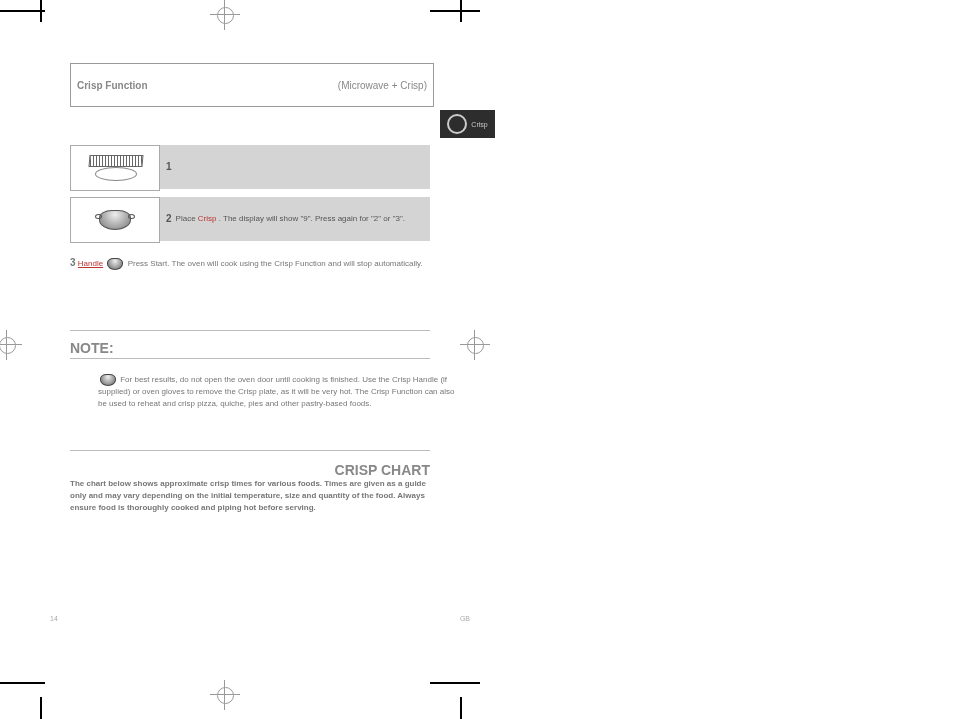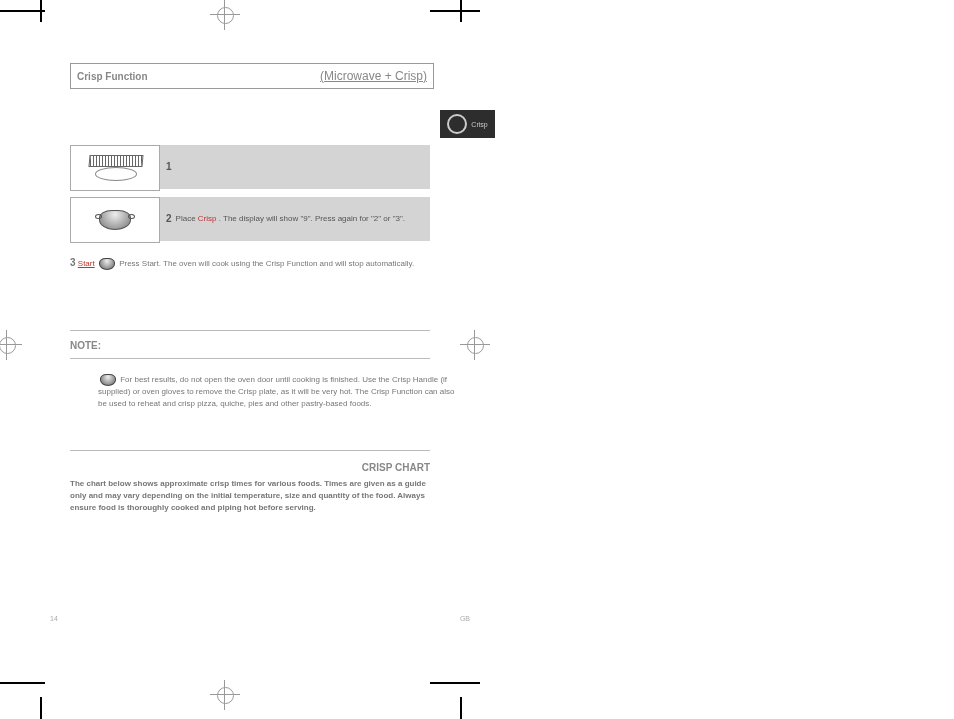--- a/index.html
+++ b/index.html
@@ -56,32 +56,31 @@
     height: 650px;
   }
 
   .title-box {
     position: absolute;
     left: 20px;
     top: 53px;
     width: 350px;
     height: 18px;
     border: 1px solid #999;
-    padding: 3px 6px;
+    padding: 12px 6px;
     display: flex;
     justify-content: space-between;
     align-items: center;
     font-weight: bold;
     font-size: 10px;
     color: #888;
   }
   .title-box .sub {
-    font-size: 12px;
+    font-size: 10px;
     font-weight: normal;
-    text-decoration: underline;
   }
 
   .dark-tab {
     position: absolute;
     right: -25px;
     top: 100px;
     width: 55px;
     height: 28px;
     background: #2d2d2d;
     color: #ccc;
@@ -196,21 +195,21 @@
     border: 1px solid #444;
     border-radius: 40% 40% 50% 50%;
     vertical-align: middle;
     margin: 0 2px;
   }
 
   .section-head {
     position: absolute;
     left: 20px;
     width: 360px;
-    font-size: 10px;
+    font-size: 14px;
     font-weight: bold;
     color: #888;
   }
 
   .pagefoot {
     position: absolute;
     left: 50px;
     top: 615px;
     width: 420px;
     font-size: 7px;
@@ -276,21 +275,21 @@
         <span>Place</span>
         <span class="red u">Crisp</span>
         <span>. The display will show "9".</span>
         <span>Press again for "2" or "3".</span>
       </span>
     </div>
   </div>
 
   <div class="bodytext" style="top:245px;">
     <b class="num" style="font-size:10px;">3</b>
-    <span class="red u">Start</span>
+    <span class="red u">Handle</span>
     <span class="tiny-pot"></span>
     <span>Press Start. The oven will cook using the Crisp Function and will stop automatically.</span>
   </div>
 
   <div class="hr" style="top:320px;"></div>
 
   <div class="section-head" style="top:330px;">NOTE:</div>
 
   <div class="hr" style="top:348px;"></div>
 

